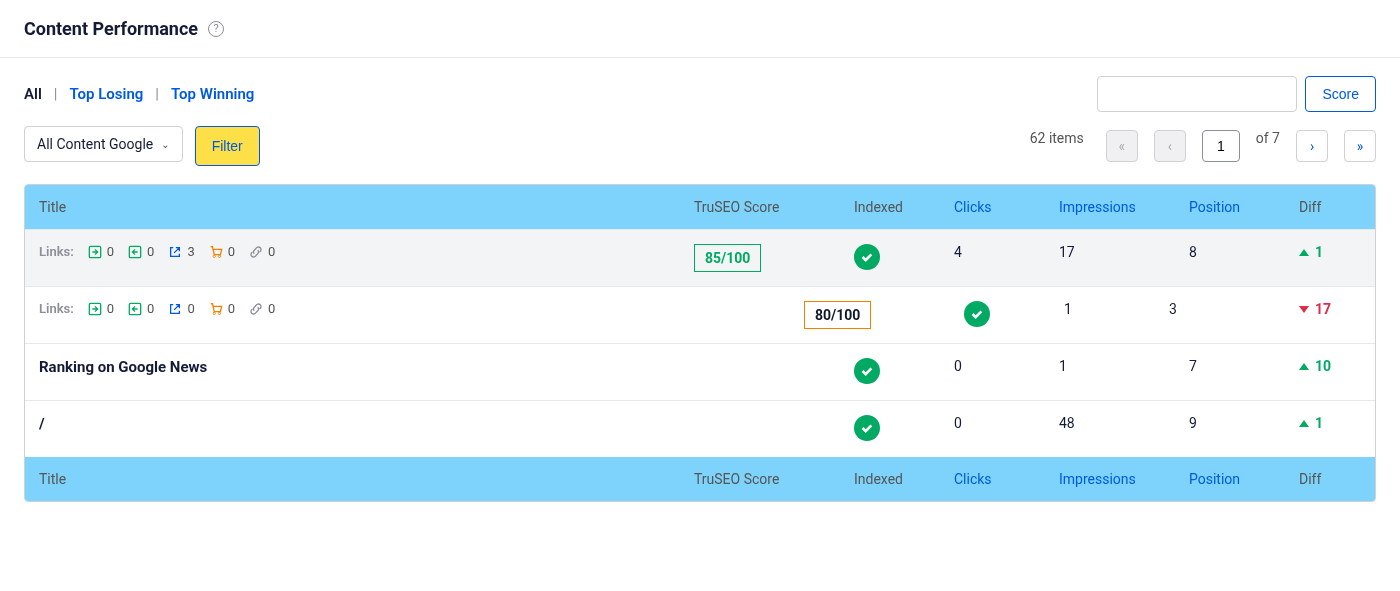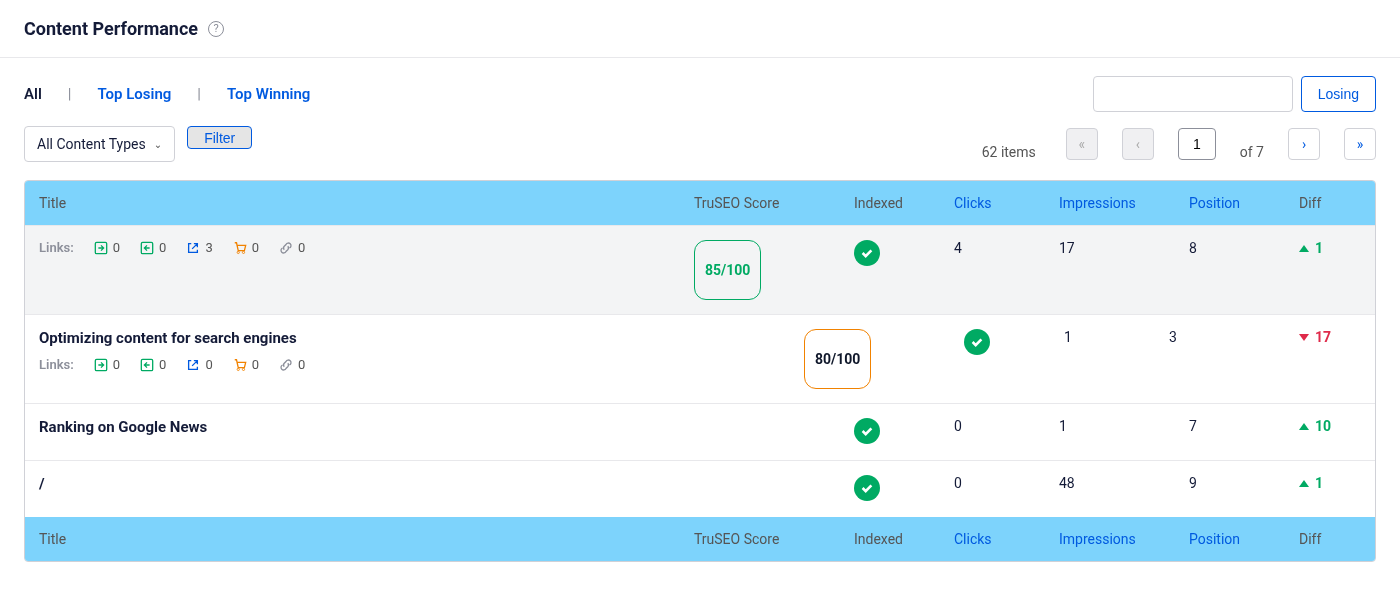--- a/index.html
+++ b/index.html
@@ -3,36 +3,36 @@
 <meta charset="utf-8">
 <style>
 * { box-sizing: border-box; margin: 0; padding: 0; }
 body { font-family: -apple-system, BlinkMacSystemFont, "Segoe UI", Roboto, sans-serif; font-size: 14px; color: #141B38; background: #fff; }
 
 .header { padding: 18px 24px; border-bottom: 1px solid #e8e8eb; display: flex; align-items: center; gap: 10px; }
 .header h2 { font-size: 18px; font-weight: 700; text-align: right; }
 .help-icon { width: 16px; height: 16px; border: 1.5px solid #8c8f9a; border-radius: 50%; color: #8c8f9a; font-size: 11px; display: inline-flex; align-items: center; justify-content: center; cursor: pointer; }
 
 .controls-row-1 { padding: 18px 24px 0; display: flex; align-items: center; justify-content: space-between; }
-.tabs { display: flex; align-items: center; gap: 14px; font-size: 15px; font-weight: 600; }
+.tabs { display: flex; align-items: center; gap: 0; font-size: 15px; font-weight: 600; }
 .tabs .tab { color: #005ae0; cursor: pointer; }
 .tabs .tab.active { color: #141B38; }
 .tabs .sep { color: #8c8f9a; margin: 0 12px; font-weight: 400; }
 
 .search-group { display: flex; gap: 8px; align-items: center; }
 .search-input { width: 200px; height: 36px; border: 1px solid #d0d1d7; border-radius: 4px; padding: 0 10px; font-size: 14px; }
 .search-btn { height: 36px; padding: 0 16px; border: 1px solid #005ae0; border-radius: 4px; background: #fff; color: #005ae0; font-size: 14px; font-weight: 500; cursor: pointer; }
 
 .controls-row-2 { padding: 14px 24px 18px; display: flex; align-items: center; justify-content: space-between; }
 .left-controls { display: flex; gap: 12px; }
 .dropdown { height: 36px; padding: 0 12px; border: 1px solid #d0d1d7; border-radius: 4px; background: #fff; display: inline-flex; align-items: center; gap: 8px; cursor: pointer; font-size: 14px; }
 .dropdown .chev { font-size: 10px; color: #555; }
-.filter-btn { height: 23px; padding: 0 16px; border: 1px solid #005ae0; border-radius: 4px; background: #e5e5e5; color: #005ae0; font-size: 14px; cursor: pointer; }
-
-.pagination { display: flex; align-items: flex-end; gap: 24px; }
+.filter-btn { height: 40px; padding: 0 16px; border: 1px solid #005ae0; border-radius: 4px; background: #fde047; color: #005ae0; font-size: 14px; cursor: pointer; }
+
+.pagination { display: flex; align-items: flex-start; gap: 16px; }
 .pagination .count { color: #555; margin-right: 6px; }
 .pg-btn { width: 32px; height: 32px; border: 1px solid #d0d1d7; border-radius: 4px; background: #fff; display: inline-flex; align-items: center; justify-content: center; cursor: pointer; color: #005ae0; }
 .pg-btn.disabled { background: #f0f0f2; color: #aaa; cursor: default; }
 .pg-input { width: 38px; height: 32px; border: 1px solid #8c8f9a; border-radius: 4px; text-align: center; font-size: 14px; }
 .pg-of { color: #555; }
 
 .table-wrap { margin: 0 24px 24px; border: 1px solid #d0d1d7; border-radius: 4px; overflow: hidden; }
 .row { display: flex; border-bottom: 1px solid #e8e8eb; }
 .row:last-child { border-bottom: none; }
 .row.header-row, .row.footer-row { background: #7dd3fc; }
@@ -44,31 +44,31 @@
 .cell.indexed-col { width: 100px; }
 .cell.clicks-col { width: 105px; }
 .cell.impr-col { width: 130px; }
 .cell.pos-col { width: 110px; }
 .cell.diff-col { width: 90px; }
 
 .hd { font-weight: 400; color: #555; }
 .hd.link { color: #005ae0; cursor: pointer; }
 
 .title-text { font-weight: 700; font-size: 15px; color: #141B38; display: block; margin-bottom: 10px; }
-.links-row { display: flex; align-items: center; gap: 20px; font-size: 13px; color: #8c8f9a; }
+.links-row { display: flex; align-items: center; gap: 14px; font-size: 13px; color: #8c8f9a; }
 .links-row .label { font-weight: 600; color: #8c8f9a; }
 .link-item { display: inline-flex; align-items: center; gap: 5px; color: #555; }
 .mini-icon { width: 14px; height: 14px; display: inline-flex; align-items: center; justify-content: center; }
 .mini-icon svg { width: 14px; height: 14px; }
 .ic-green svg { stroke: #00aa63; fill: none; }
 .ic-blue svg { stroke: #005ae0; fill: none; }
 .ic-orange svg { stroke: #f18200; fill: none; }
 .ic-gray svg { stroke: #8c8f9a; fill: none; }
 
-.score-badge { border: 1.5px solid; border-radius: 12px; padding: 21px 10px; font-weight: 700; font-size: 14px; display: inline-block; }
+.score-badge { border: 1.5px solid; border-radius: 0; padding: 5px 10px; font-weight: 700; font-size: 14px; display: inline-block; }
 .score-badge.green { border-color: #00aa63; color: #00aa63; }
 .score-badge.orange { border-color: #f18200; color: #0f172a; }
 
 .check-circle { width: 26px; height: 26px; border-radius: 50%; background: #00aa63; display: inline-flex; align-items: center; justify-content: center; }
 .check-circle svg { width: 14px; height: 14px; stroke: #fff; fill: none; stroke-width: 3; }
 
 .diff-val { display: inline-flex; align-items: center; gap: 6px; font-weight: 700; }
 .diff-val.up { color: #00aa63; }
 .diff-val.down { color: #df2a4a; }
 .tri { width: 0; height: 0; border-left: 5px solid transparent; border-right: 5px solid transparent; }
@@ -86,28 +86,28 @@
 <div class="controls-row-1">
   <div class="tabs">
     <span class="tab active">All</span>
     <span class="sep">|</span>
     <span class="tab">Top Losing</span>
     <span class="sep">|</span>
     <span class="tab">Top Winning</span>
   </div>
   <div class="search-group">
     <input class="search-input" type="text" style="">
-    <button class="search-btn">Losing</button>
+    <button class="search-btn">Score</button>
   </div>
 </div>
 
 <div class="controls-row-2">
   <div class="left-controls">
     <div class="dropdown">
-      <span>All Content Types</span>
+      <span>All Content Google</span>
       <span class="chev">⌄</span>
     </div>
     <button class="filter-btn">Filter</button>
   </div>
   <div class="pagination">
     <span class="count">62 items</span>
     <span class="pg-btn disabled">«</span>
     <span class="pg-btn disabled">‹</span>
     <input class="pg-input" value="1" style="">
     <span class="pg-of">of 7</span>
@@ -177,21 +177,20 @@
     <div class="cell impr-col">17</div>
     <div class="cell pos-col">8</div>
     <div class="cell diff-col">
       <span class="diff-val up">
         <span class="tri up"></span>1
       </span>
     </div>
       </div>
       <div class="row data-row">
     <div class="cell title-col">
-      <span class="title-text">Optimizing content for search engines</span>
       <div class="links-row">
       <span class="label">Links:</span>
       <span class="link-item"><span class="mini-icon ic-green">
                 <svg viewBox="0 0 16 16">
                   <rect x="1.5" y="1.5" width="13" height="13" rx="1.5" stroke-width="1.5"></rect>
                   <path d="M5 8h5M8 5l3 3-3 3" stroke-width="1.5"></path>
                 </svg>
               </span>0</span>
       <span class="link-item"><span class="mini-icon ic-green">
                 <svg viewBox="0 0 16 16">

